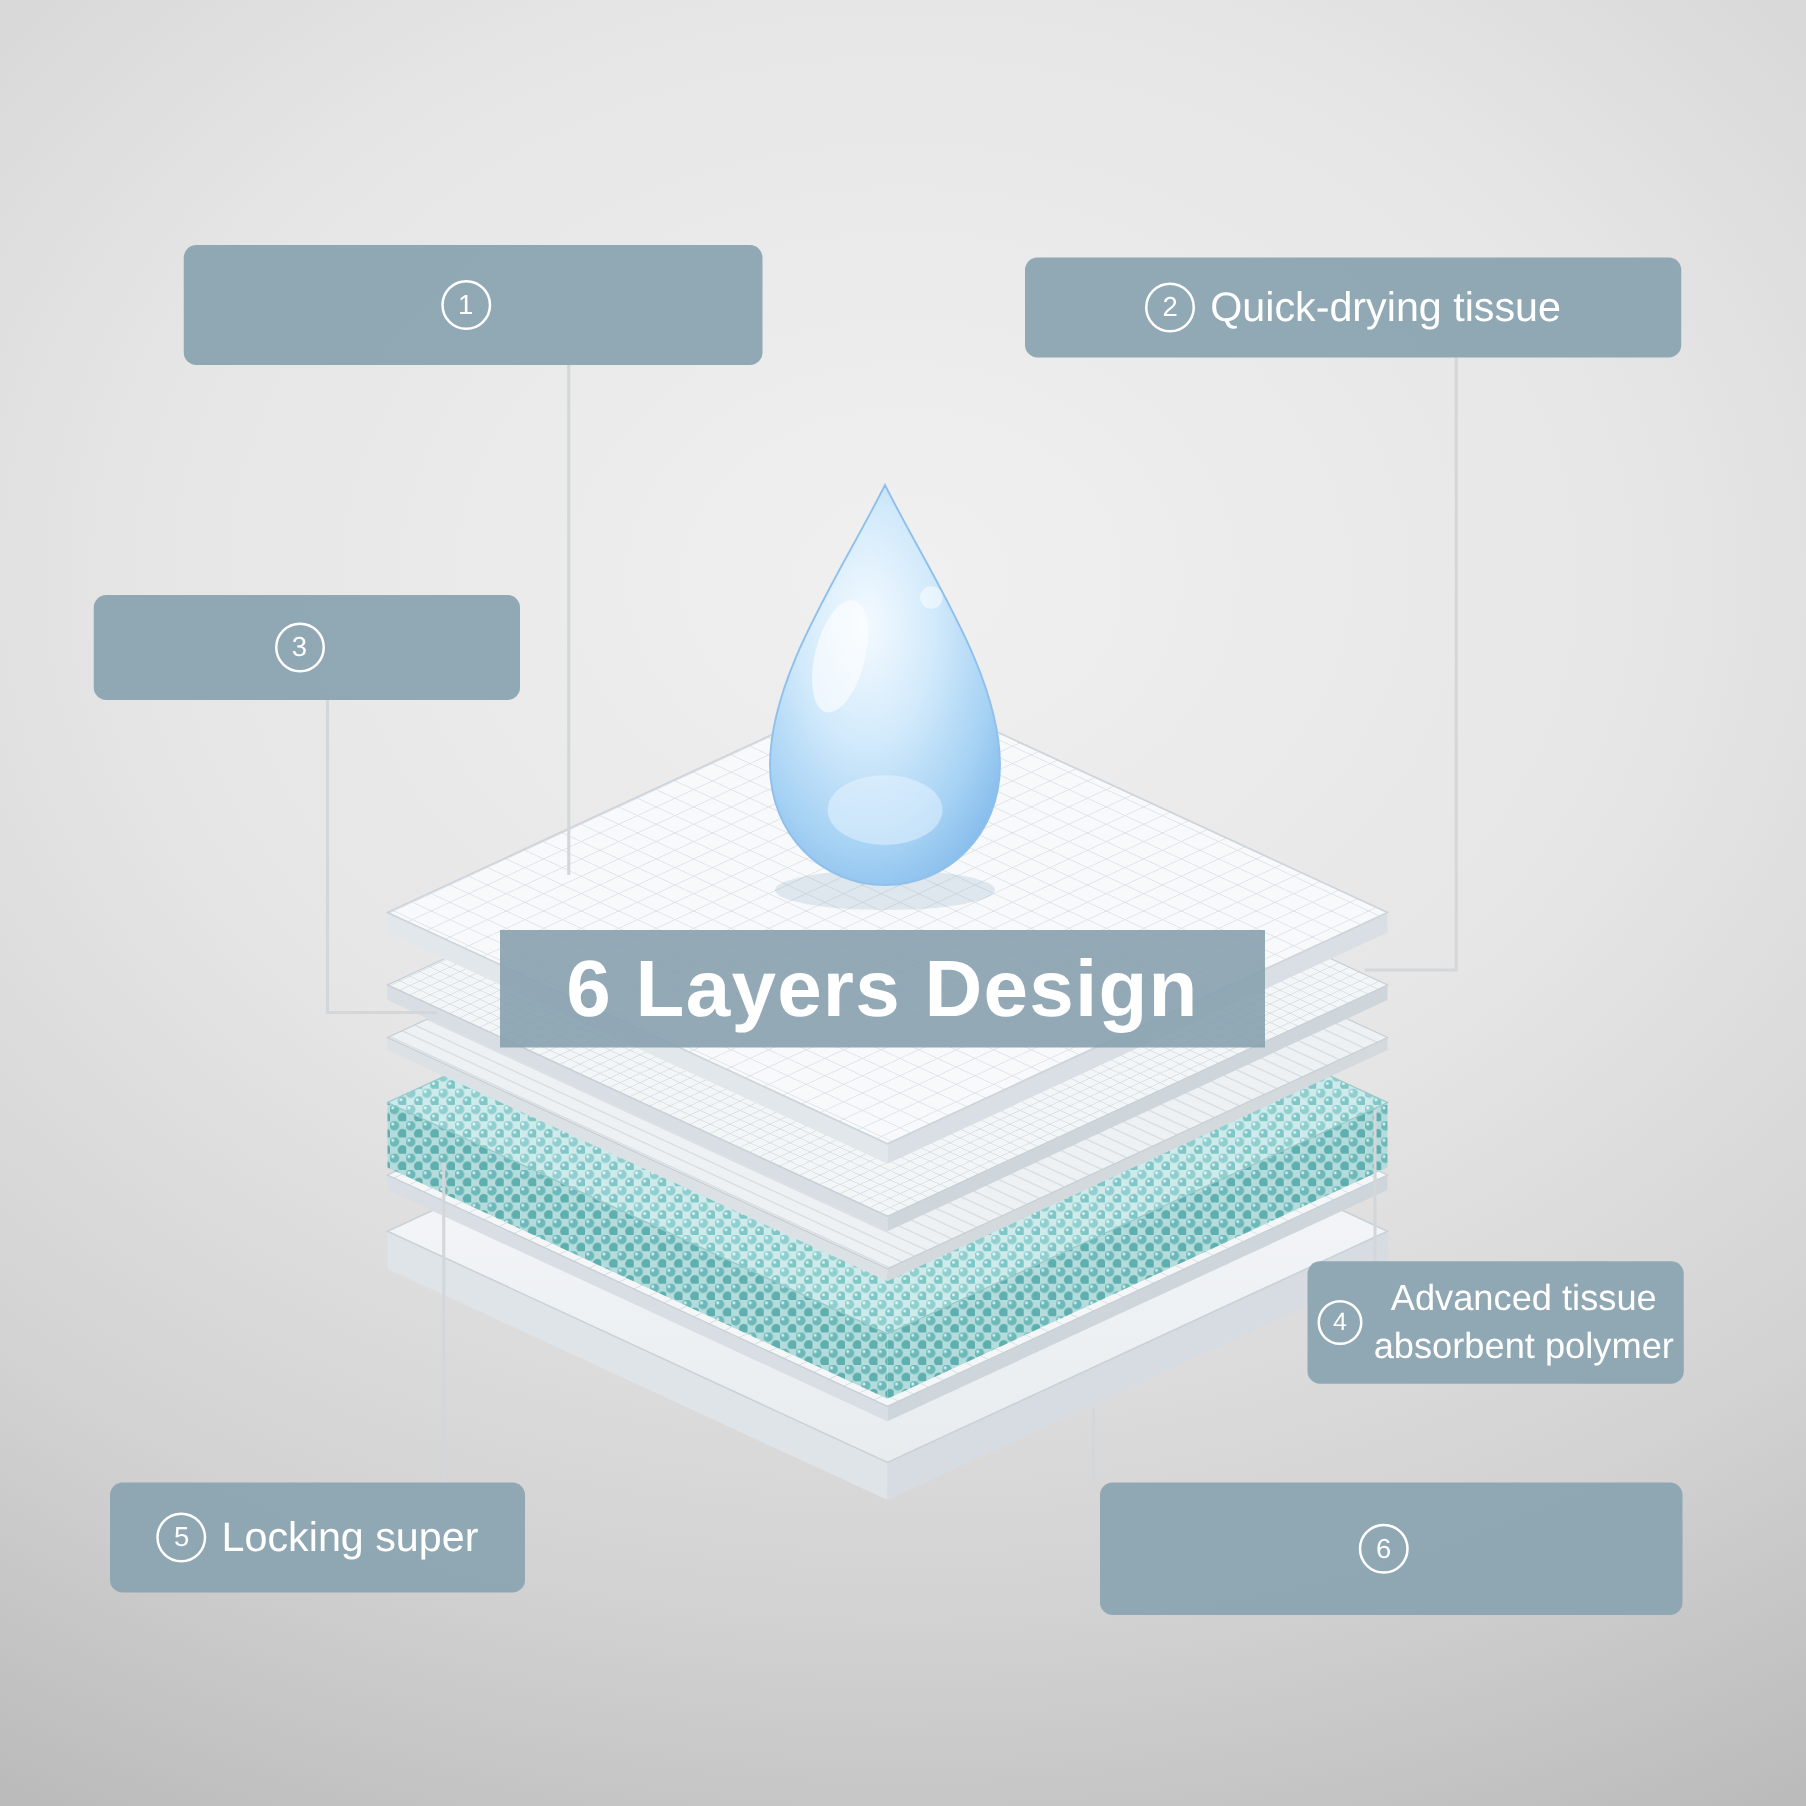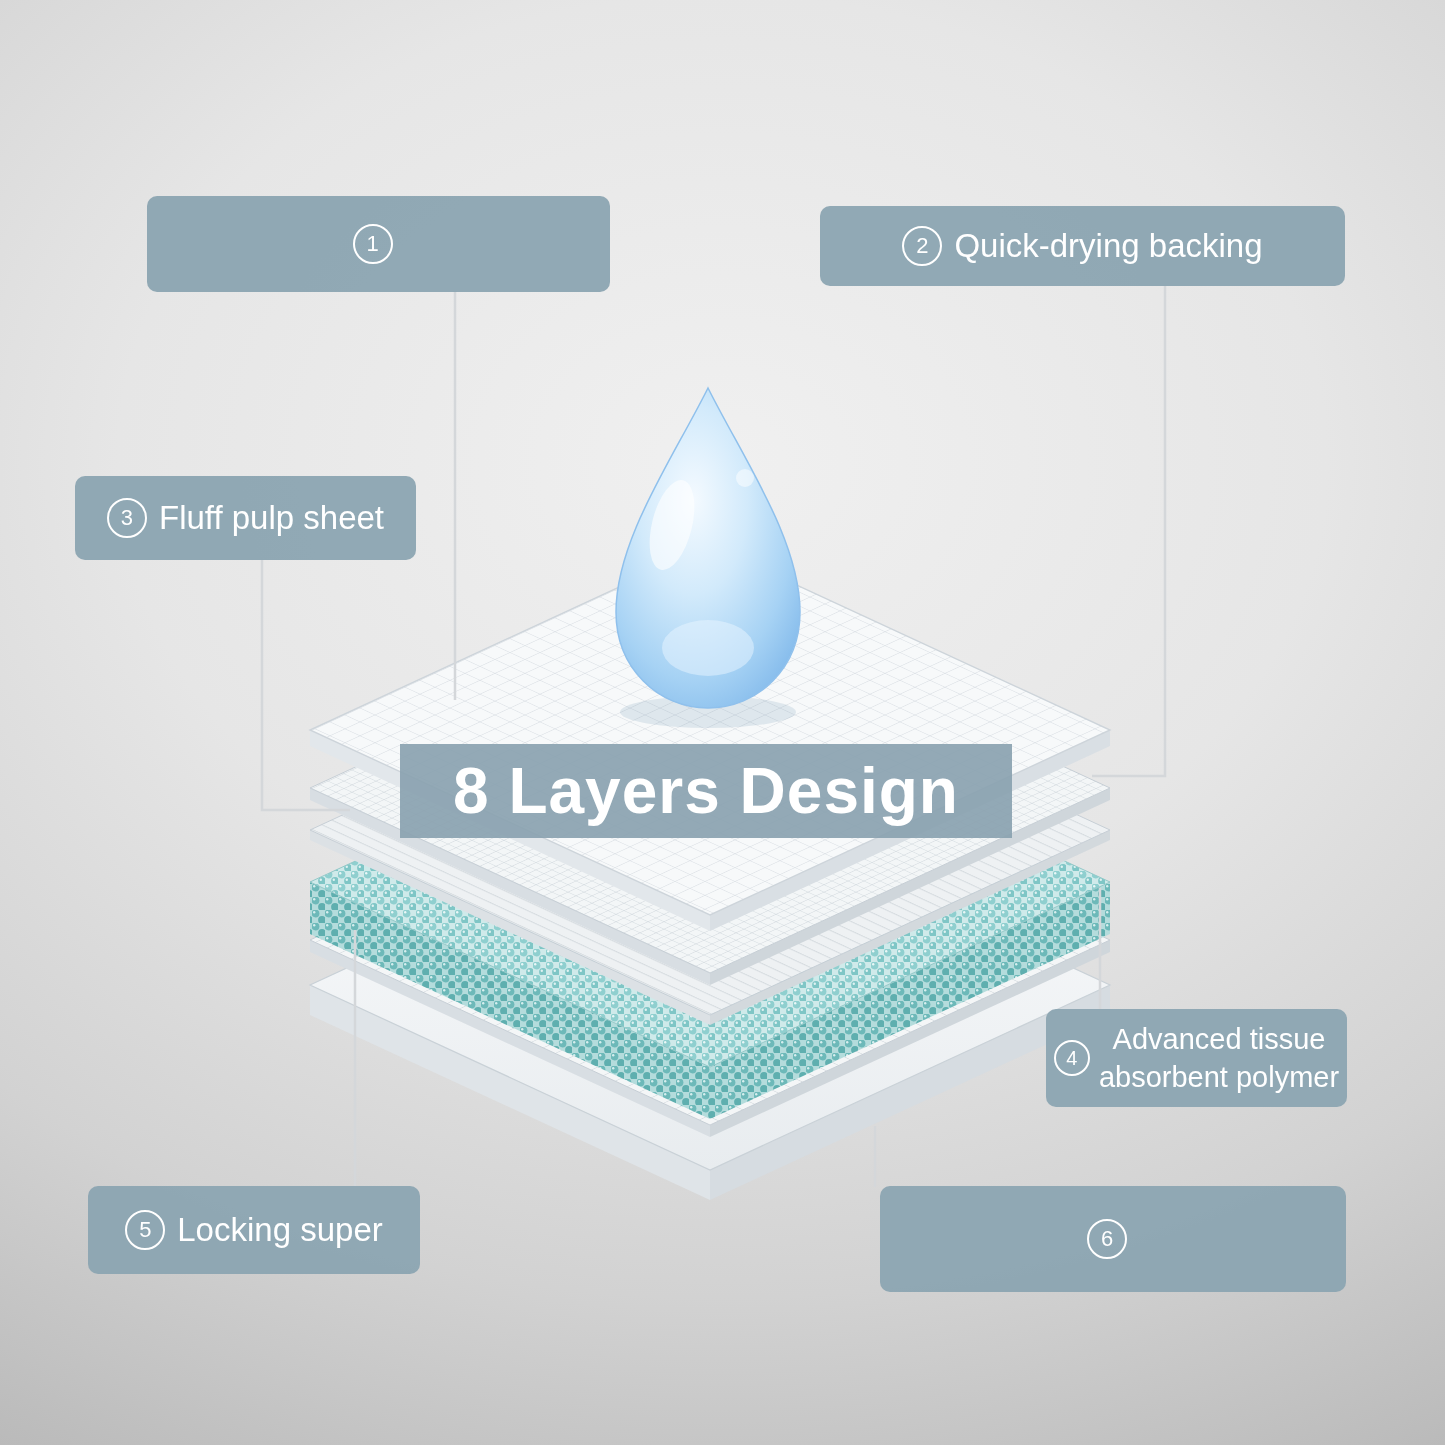--- a/index.html
+++ b/index.html
@@ -157,35 +157,34 @@
                C 616 668, 658 708, 708 708
                C 758 708, 800 668, 800 612
                C 800 540, 744 460, 708 388 Z" fill="url(#gDrop)" stroke="#8fc0ec" stroke-width="1.5"></path>
       <ellipse cx="672" cy="525" rx="20" ry="46" fill="#ffffff" opacity="0.6" transform="rotate(14 672 525)"></ellipse>
       <circle cx="745" cy="478" r="9" fill="#ffffff" opacity="0.5"></circle>
       <ellipse cx="708" cy="648" rx="46" ry="28" fill="#eaf6ff" opacity="0.5"></ellipse>
     </g>
   </svg>
 
   <div class="banner">
-    <span>8 Layers Design</span>
+    <span>6 Layers Design</span>
   </div>
 
   <div class="callout" id="cb1">
     <span class="num">1</span>
   </div>
 
   <div class="callout" id="cb2">
     <span class="num">2</span>
-    <span class="txt">Quick-drying backing</span>
+    <span class="txt">Quick-drying tissue</span>
   </div>
 
   <div class="callout" id="cb3">
     <span class="num">3</span>
-    <span class="txt">Fluff pulp sheet</span>
   </div>
 
   <div class="callout" id="cb4">
     <span class="num">4</span>
     <span class="txt">Advanced tissue
 absorbent polymer</span>
   </div>
 
   <div class="callout" id="cb5">
     <span class="num">5</span>

